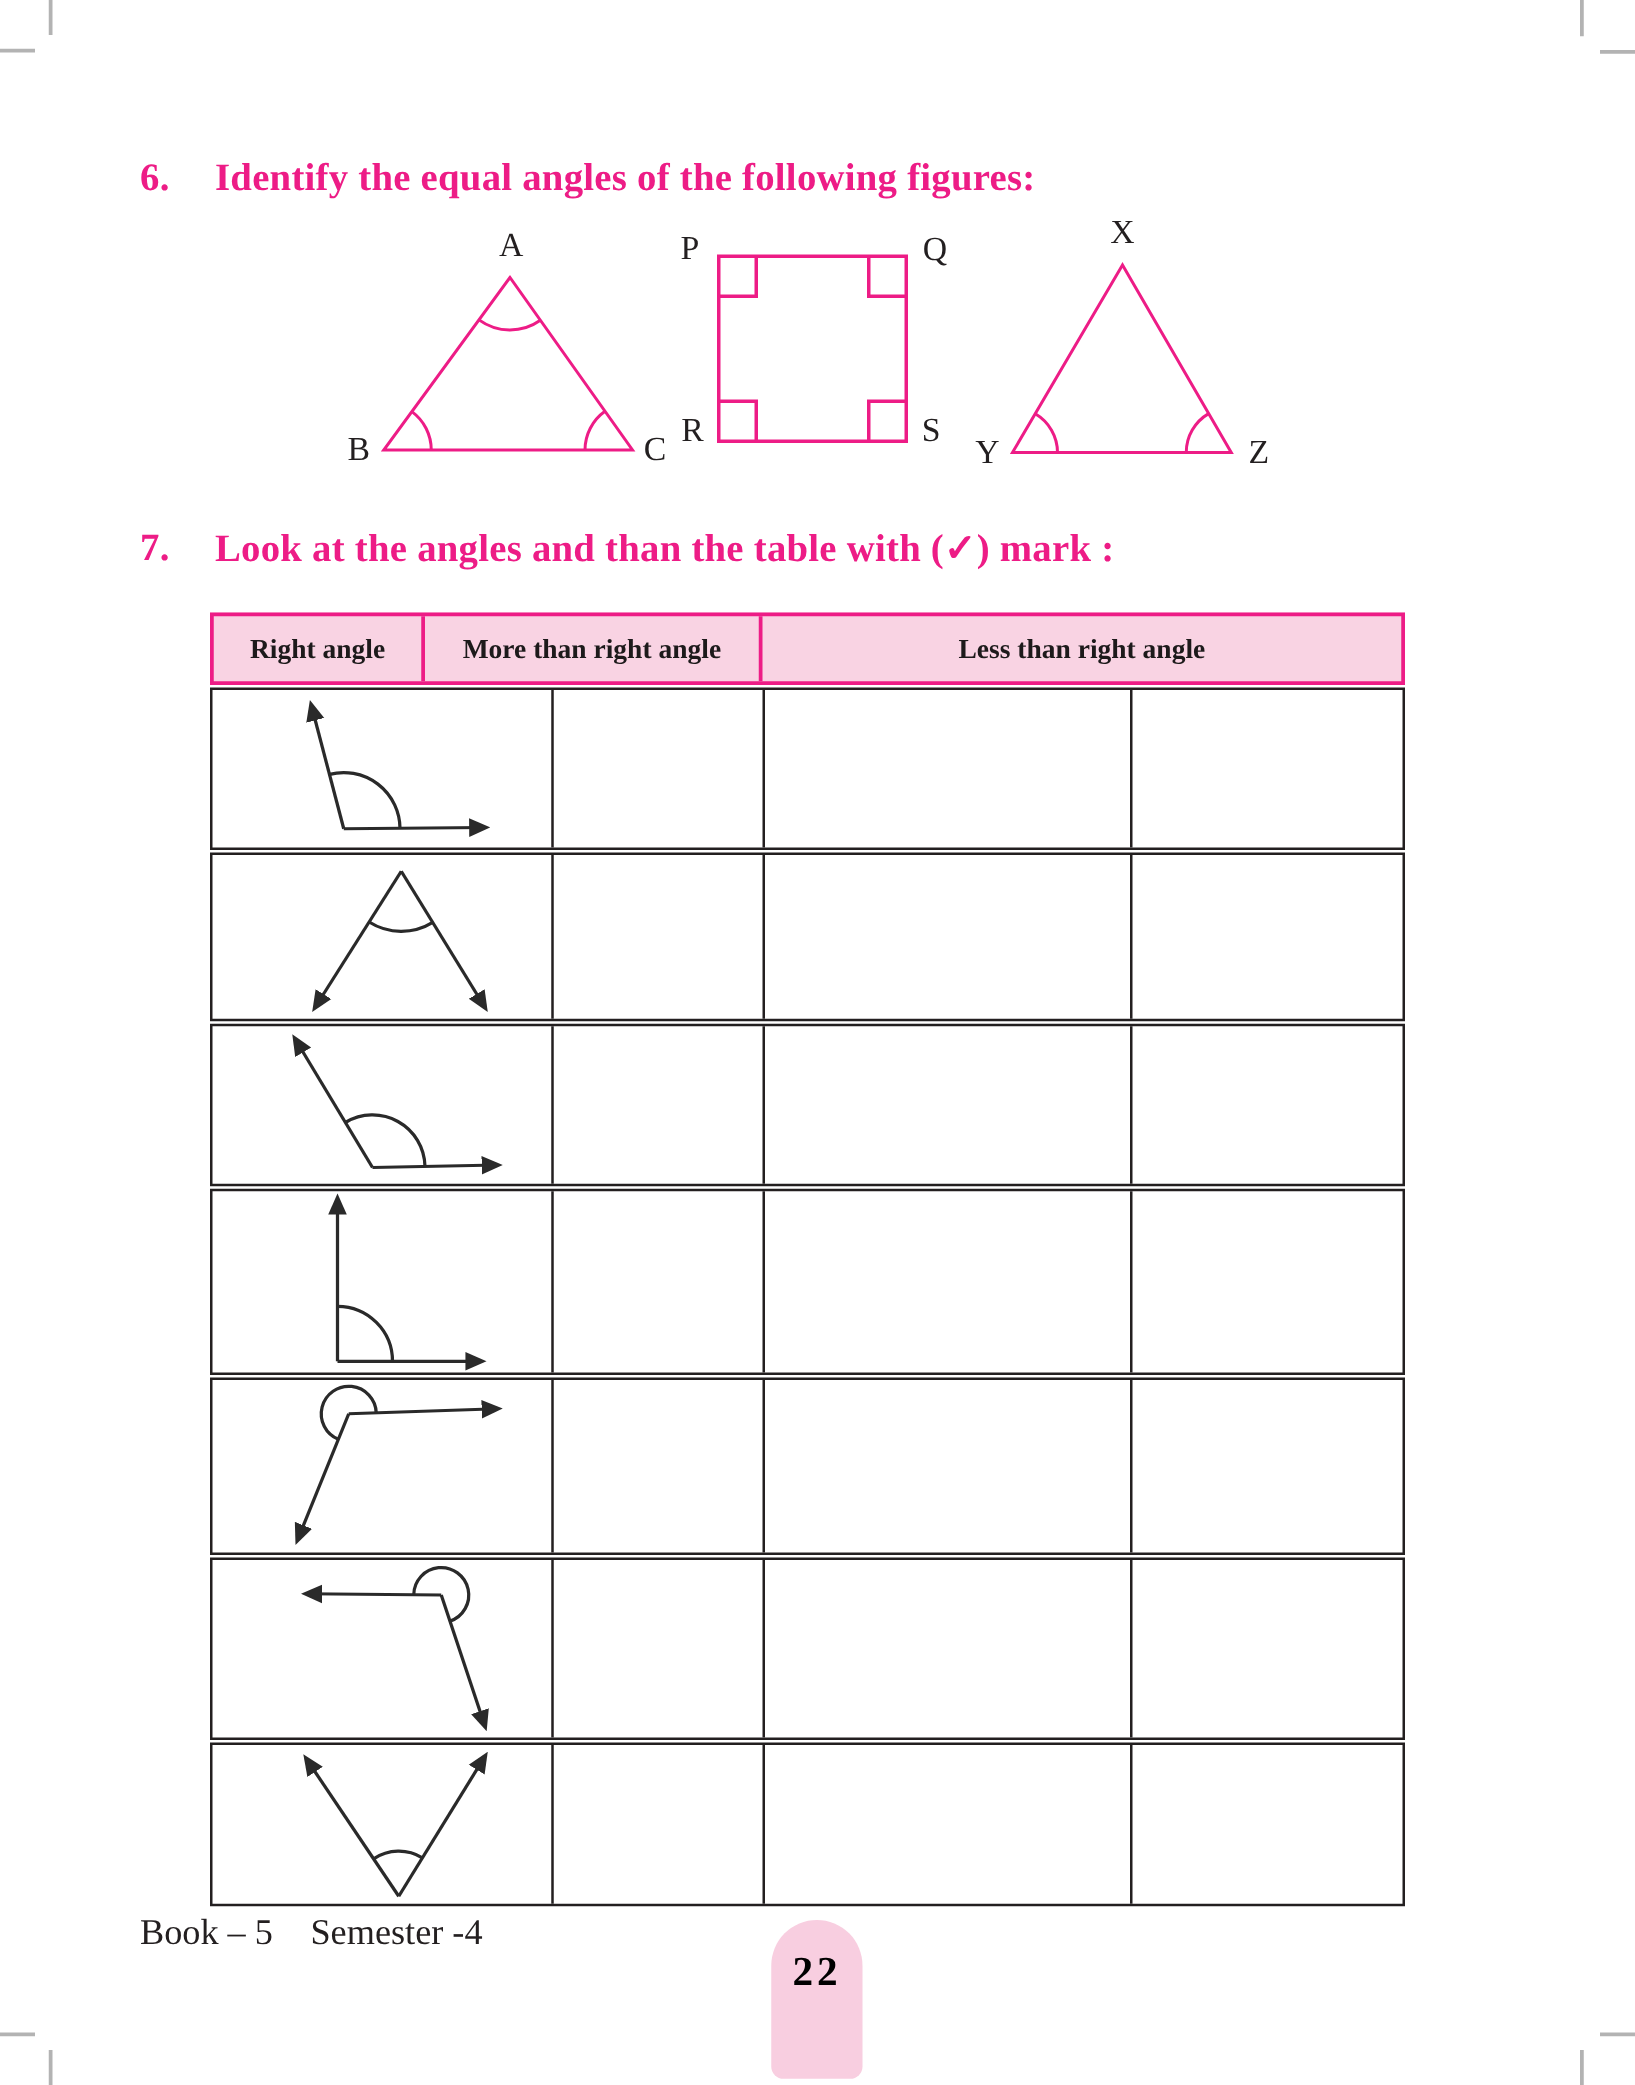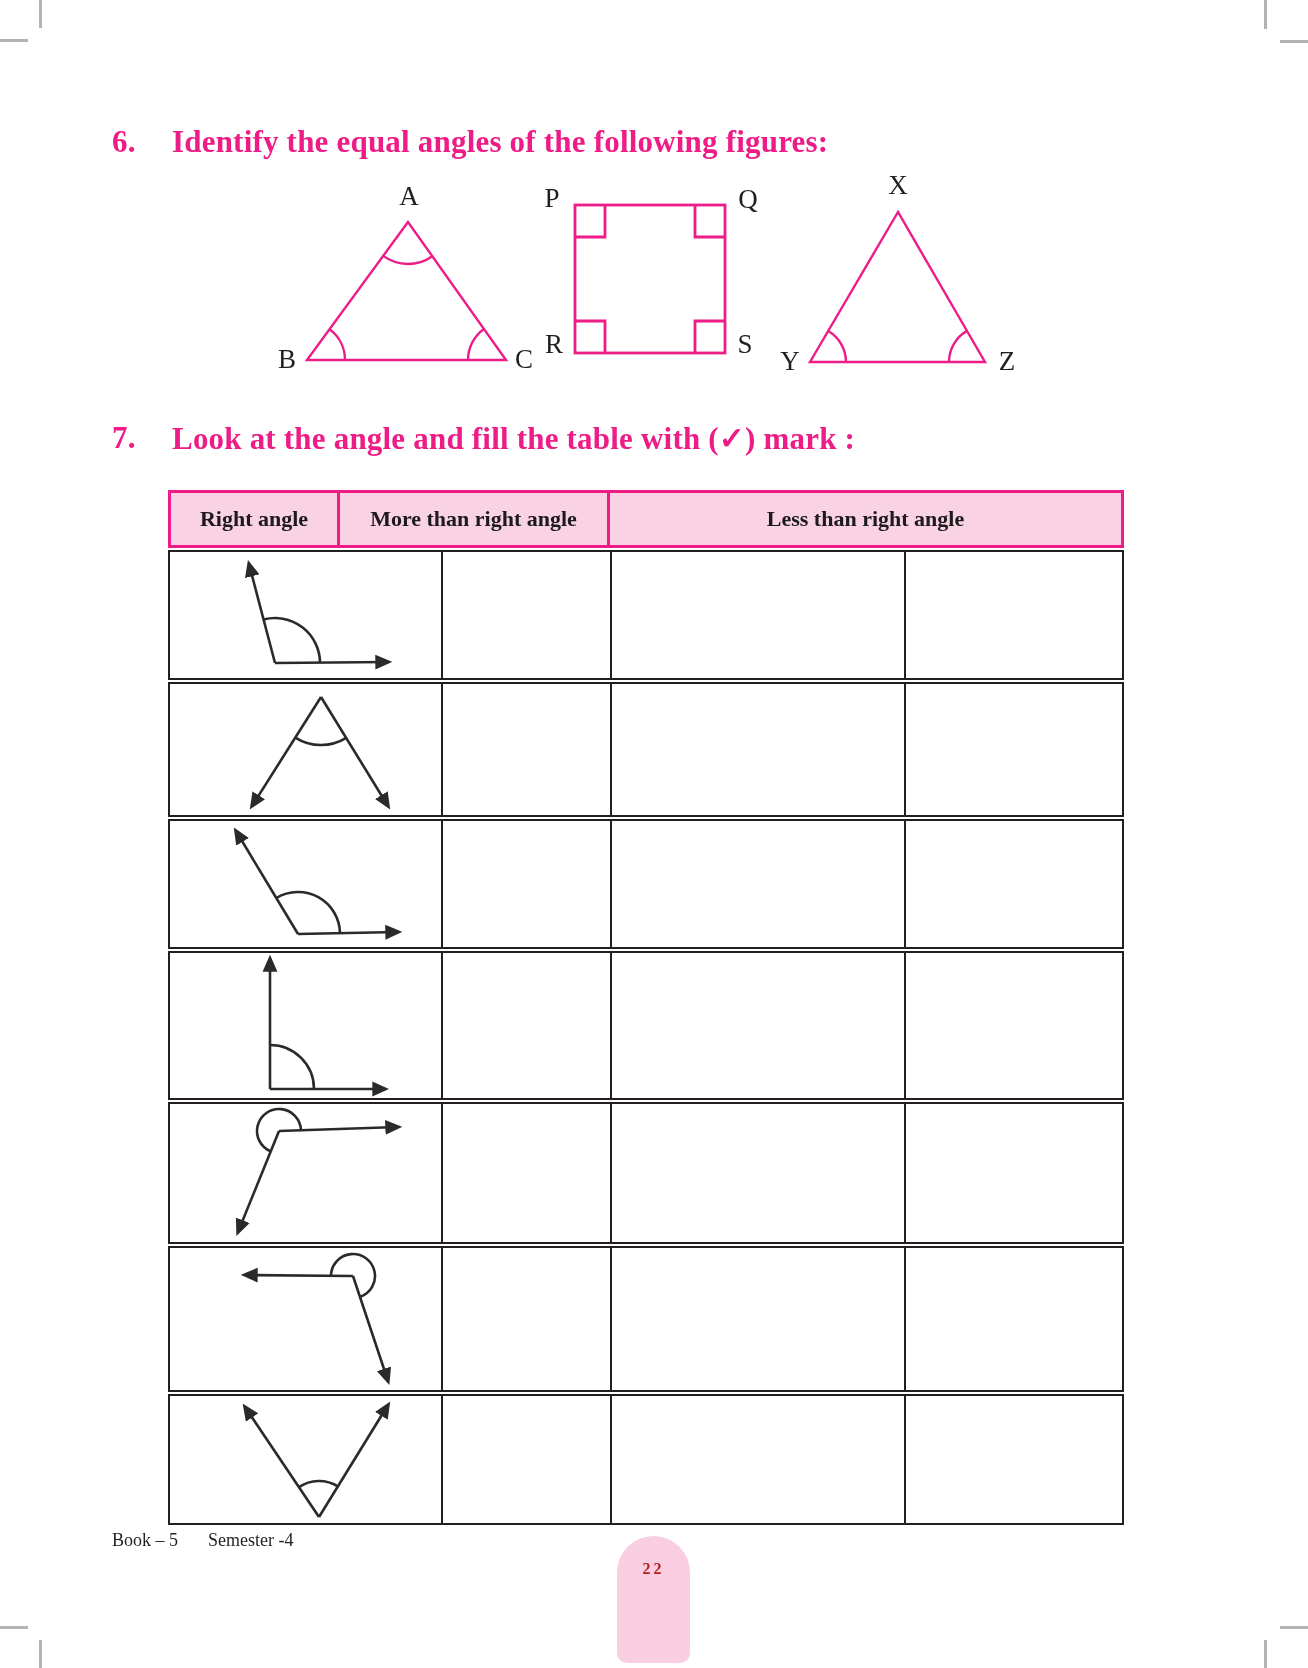--- a/index.html
+++ b/index.html
@@ -54,32 +54,32 @@
     margin-top: 2px;
     background: #ffffff;
   }
   .trow .cell { border-right: 2px solid #231F20; position: relative; }
   .trow .cell:last-child { border-right: none; }
   .c1 { width: 273px; } .c2 { width: 169px; } .c3 { width: 294px; } .c4 { flex: 1; }
   .anglesvg { display: block; }
 
   .footer-line {
     position: absolute; left: 112px; top: 1530px;
-    font-size: 18px; display: flex; gap: 30px;
+    font-size: 29px; display: flex; gap: 30px;
   }
   .page-tab {
     position: absolute;
     left: 617px; top: 1536px;
     width: 73px; height: 127px;
     background: #F8CEE0;
     border-radius: 37px 37px 10px 10px;
     display: flex; justify-content: center;
     padding-top: 24px;
   }
-  .page-tab .pnum { font-size: 16px; font-weight: bold; letter-spacing: 3px; color: #b91c1c; }
+  .page-tab .pnum { font-size: 33px; font-weight: bold; letter-spacing: 3px; color: #000000; }
 </style>
 </head>
 <body>
 
 <div class="page">
 
   <svg width="0" height="0" style="position:absolute" aria-hidden="true">
     <defs>
       <marker id="arw" viewBox="0 0 10 10" refX="7.5" refY="5" markerWidth="6.5" markerHeight="6.5" orient="auto">
         <path d="M0 0.6 L10 5 L0 9.4 Z" fill="#2a2a2a"></path>
@@ -133,21 +133,21 @@
       <path d="M33.2 131 A36 36 0 0 1 51 162"></path>
       <path d="M154 162 A36 36 0 0 1 171.9 130.9"></path>
     </g>
   </svg>
   <span class="fig-label" style="left:898px; top:170px;">X</span>
   <span class="fig-label" style="left:790px; top:346px;">Y</span>
   <span class="fig-label" style="left:1007px; top:346px;">Z</span>
 
   <div class="q-heading" style="top:420px;">
     <span class="qnum">7.</span>
-    <span>Look at the angle and fill the table with (✓) mark :</span>
+    <span>Look at the angles and than the table with (✓) mark :</span>
   </div>
 
   <div class="angle-table">
     <div class="thead">
       <div class="hcell hc2">Right angle</div>
       <div class="hcell hc3">More than right angle</div>
       <div class="hcell hc4">Less than right angle</div>
     </div>
 
     <div class="trow" style="height:130px;">

